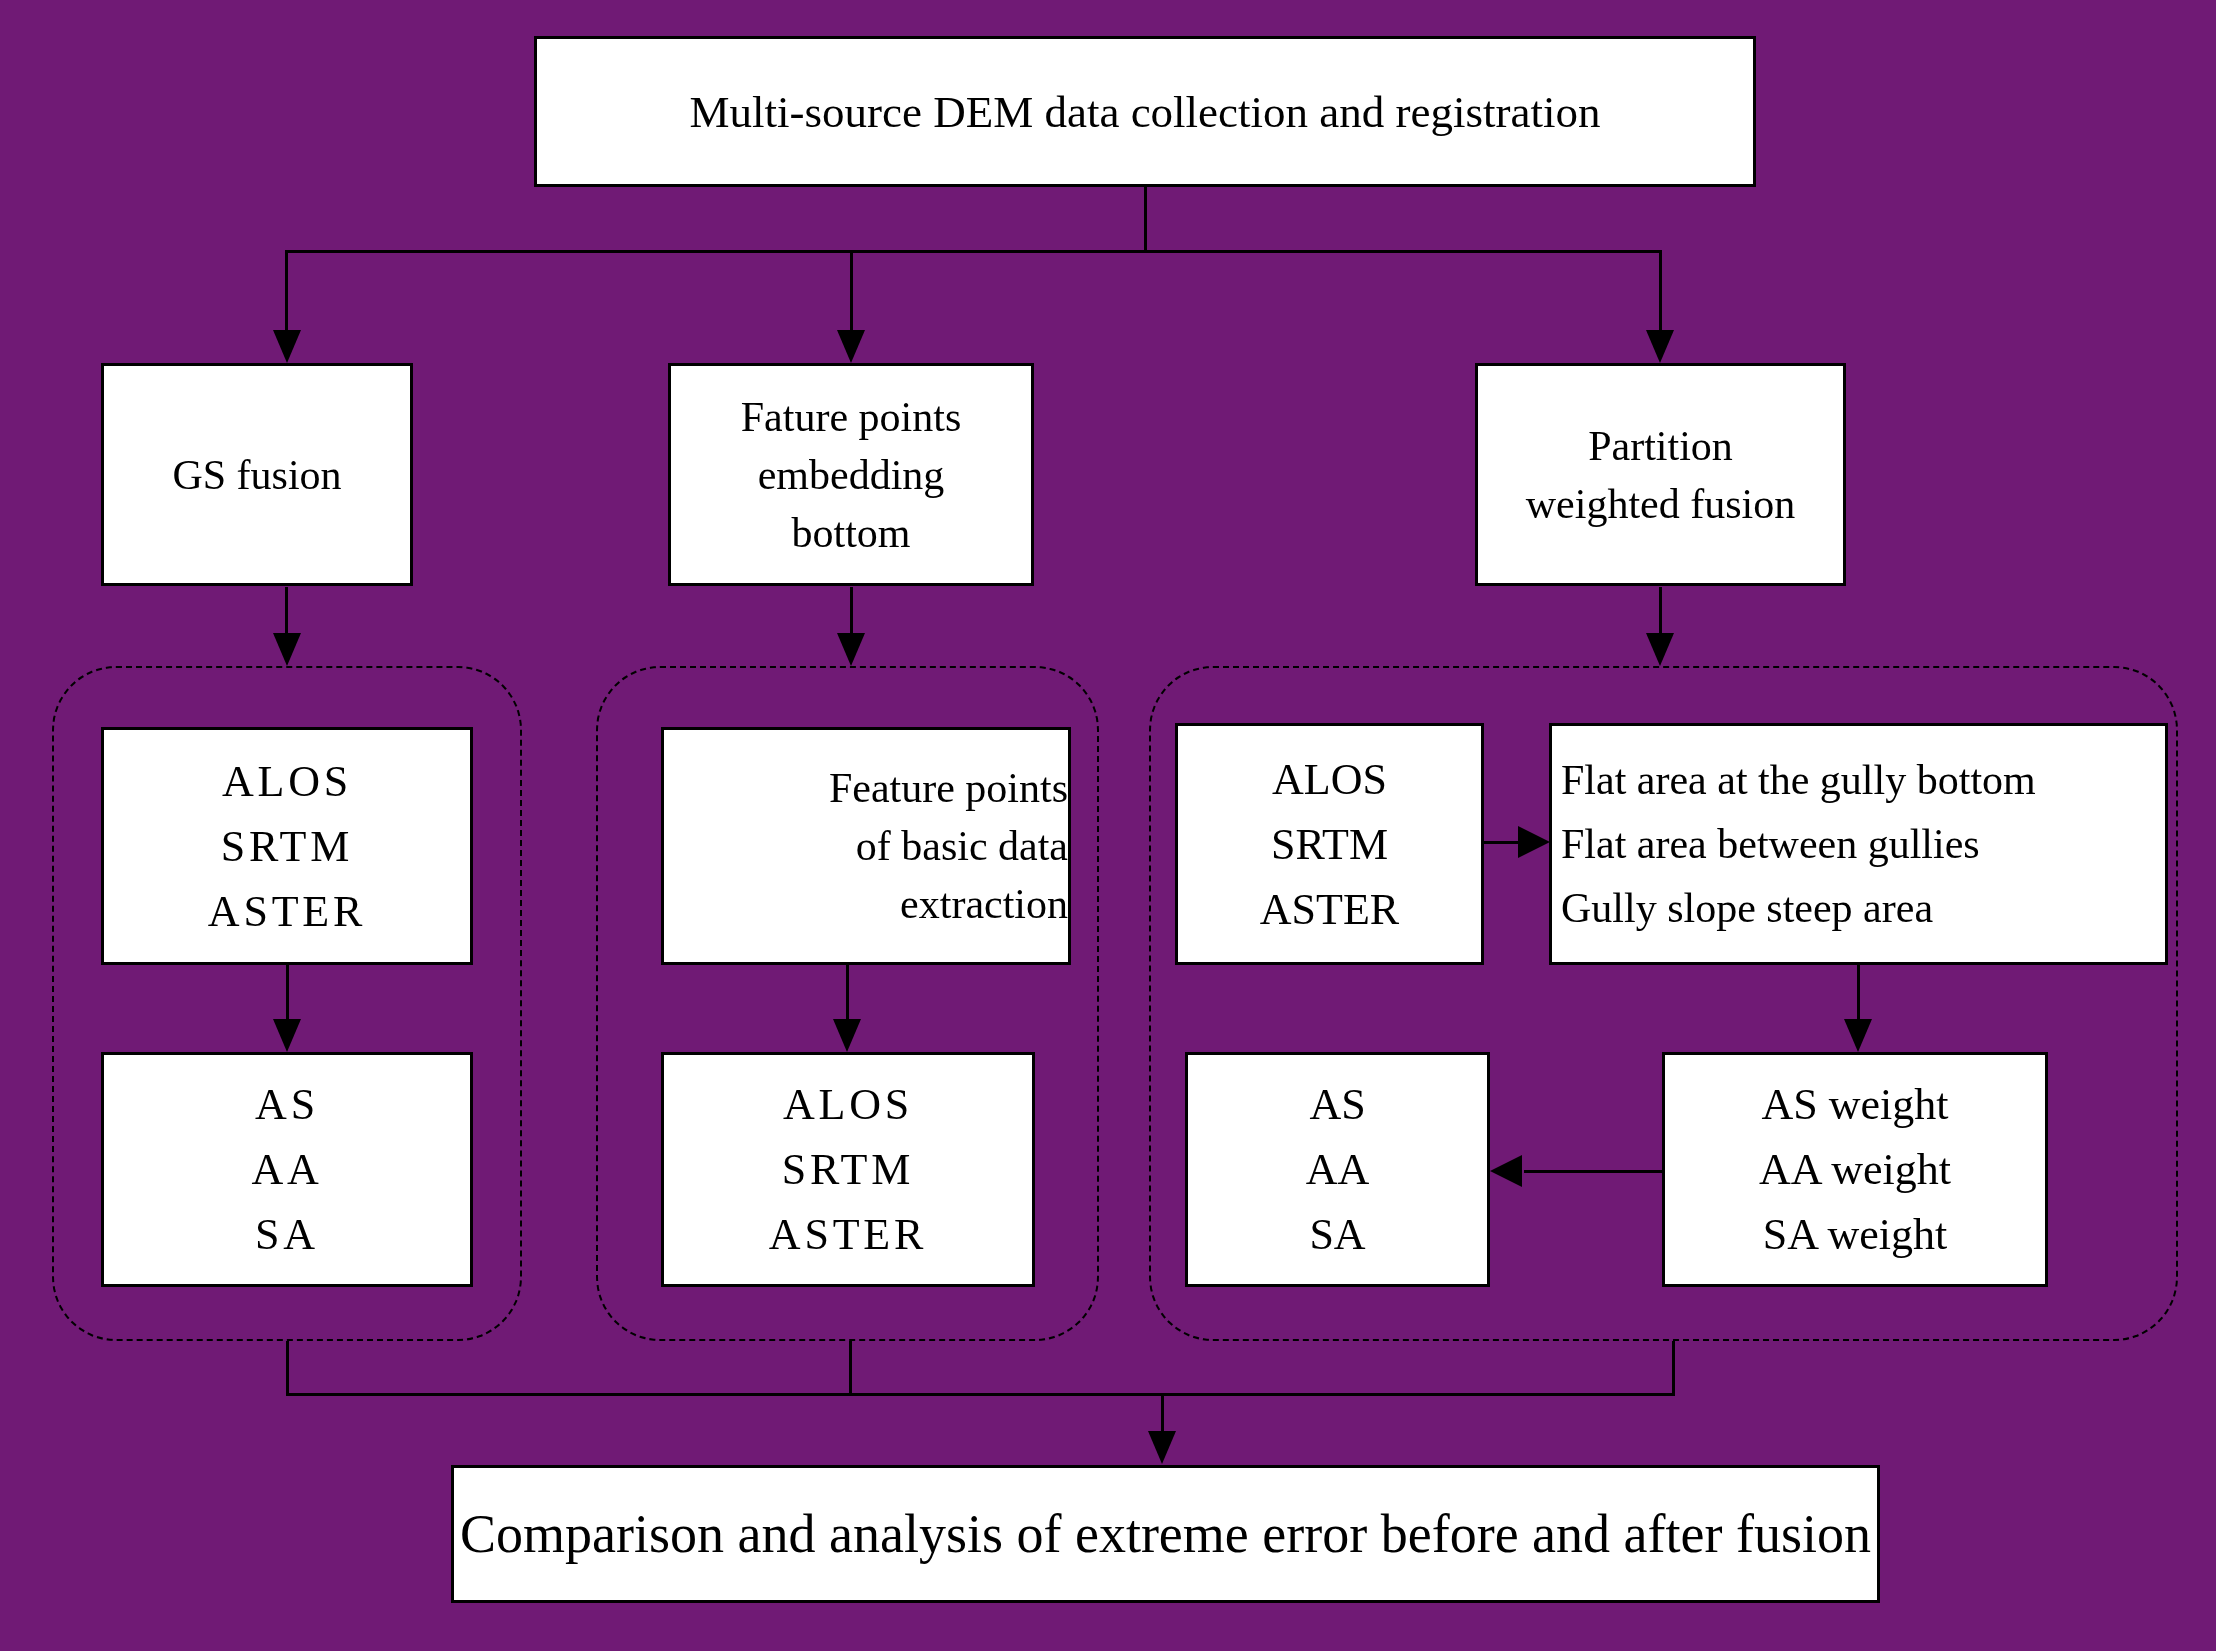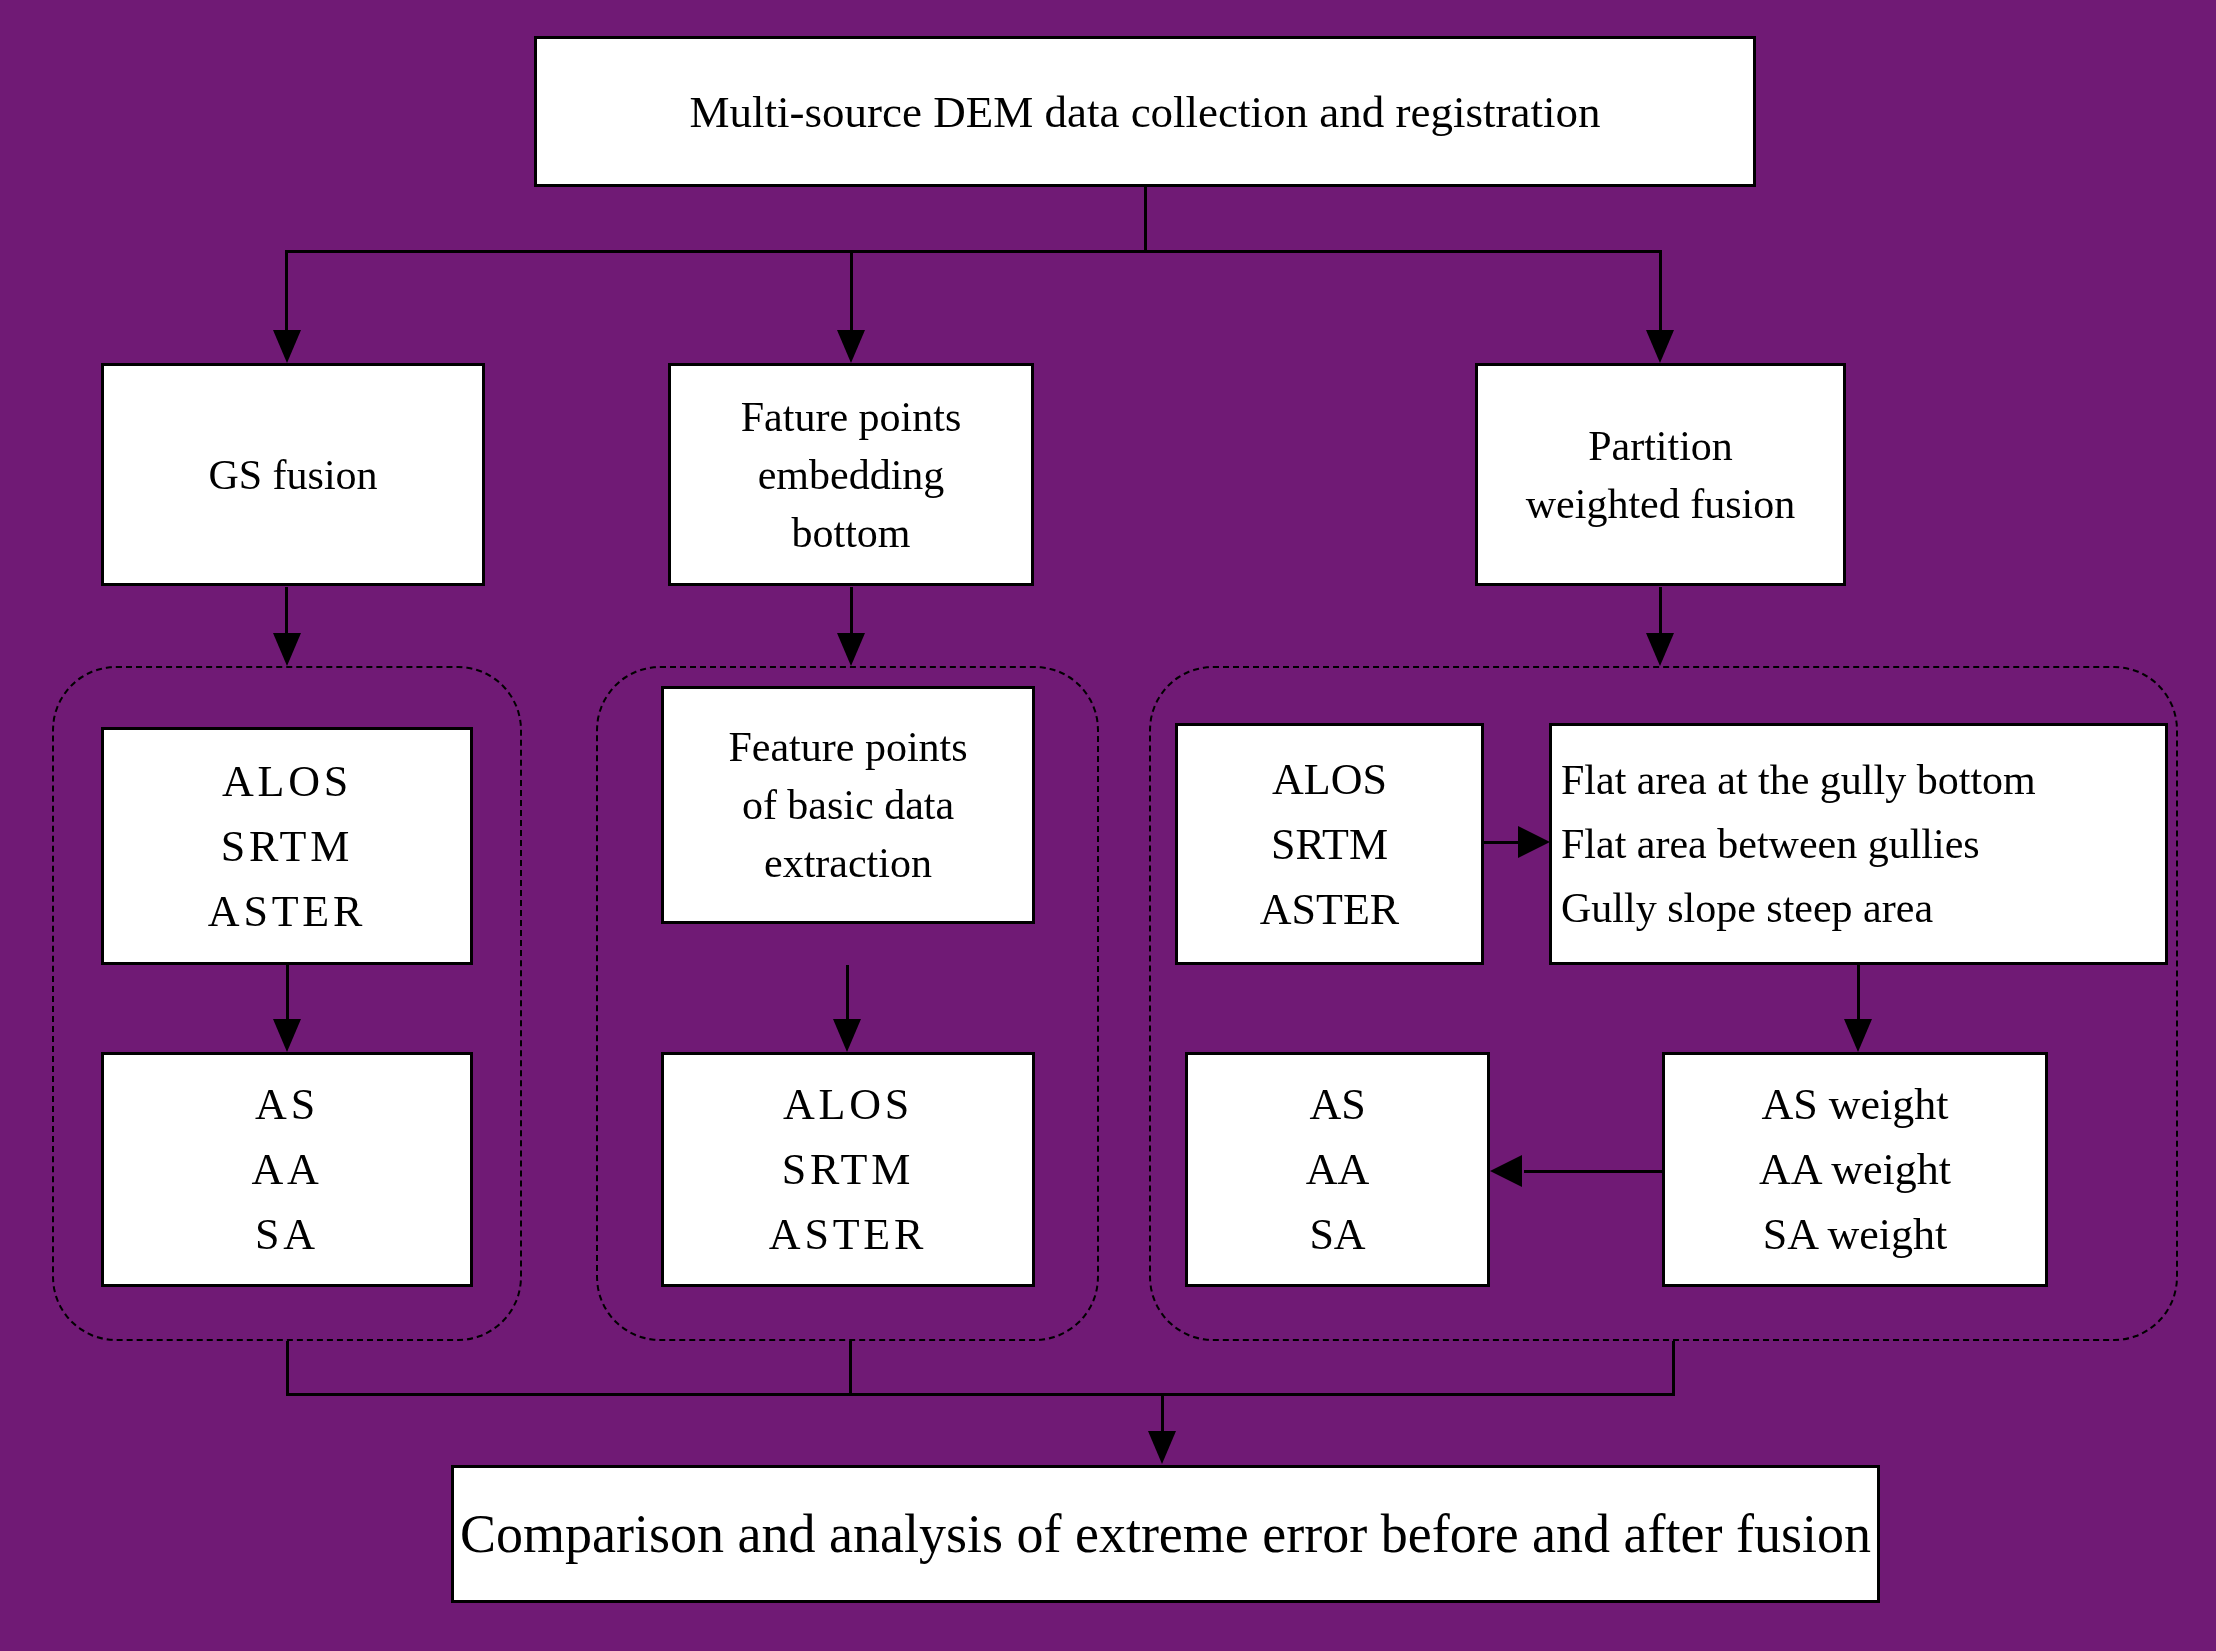--- a/index.html
+++ b/index.html
@@ -80,21 +80,21 @@
 
   <div class="hl" style="left:287px; top:250px; width:1375px;"></div>
 
   <div class="vl" style="left:285px; top:250px; height:82px;"></div>
   <div class="ah-d" style="left:273px; top:330px;"></div>
   <div class="vl" style="left:850px; top:250px; height:82px;"></div>
   <div class="ah-d" style="left:837px; top:330px;"></div>
   <div class="vl" style="left:1659px; top:250px; height:82px;"></div>
   <div class="ah-d" style="left:1646px; top:330px;"></div>
 
-  <div class="box t-stage" style="left:101px; top:363px; width:384px; height:223px;">
+  <div class="box t-stage" style="left:101px; top:363px; width:312px; height:223px;">
     <span class="ln">GS fusion</span>
   </div>
   <div class="box t-stage" style="left:668px; top:363px; width:366px; height:223px;">
     <span class="ln">Fature points</span>
     <span class="ln">embedding</span>
     <span class="ln">bottom</span>
   </div>
   <div class="box t-stage" style="left:1475px; top:363px; width:371px; height:223px;">
     <span class="ln">Partition</span>
     <span class="ln">weighted fusion</span>
@@ -117,21 +117,21 @@
     <span class="ln">ASTER</span>
   </div>
   <div class="vl" style="left:286px; top:965px; height:56px;"></div>
   <div class="ah-d" style="left:273px; top:1019px;"></div>
   <div class="box t-inner t-wide" style="left:101px; top:1052px; width:372px; height:235px;">
     <span class="ln">AS</span>
     <span class="ln">AA</span>
     <span class="ln">SA</span>
   </div>
 
-  <div class="box t-stage" style="left:661px; top:686px; width:374px; height:238px;">
+  <div class="box t-stage" style="left:661px; top:727px; width:410px; height:238px;align-items:flex-end;">
     <span class="ln">Feature points</span>
     <span class="ln">of basic data</span>
     <span class="ln">extraction</span>
   </div>
   <div class="vl" style="left:846px; top:965px; height:56px;"></div>
   <div class="ah-d" style="left:833px; top:1019px;"></div>
   <div class="box t-inner t-wide" style="left:661px; top:1052px; width:374px; height:235px;">
     <span class="ln">ALOS</span>
     <span class="ln">SRTM</span>
     <span class="ln">ASTER</span>

